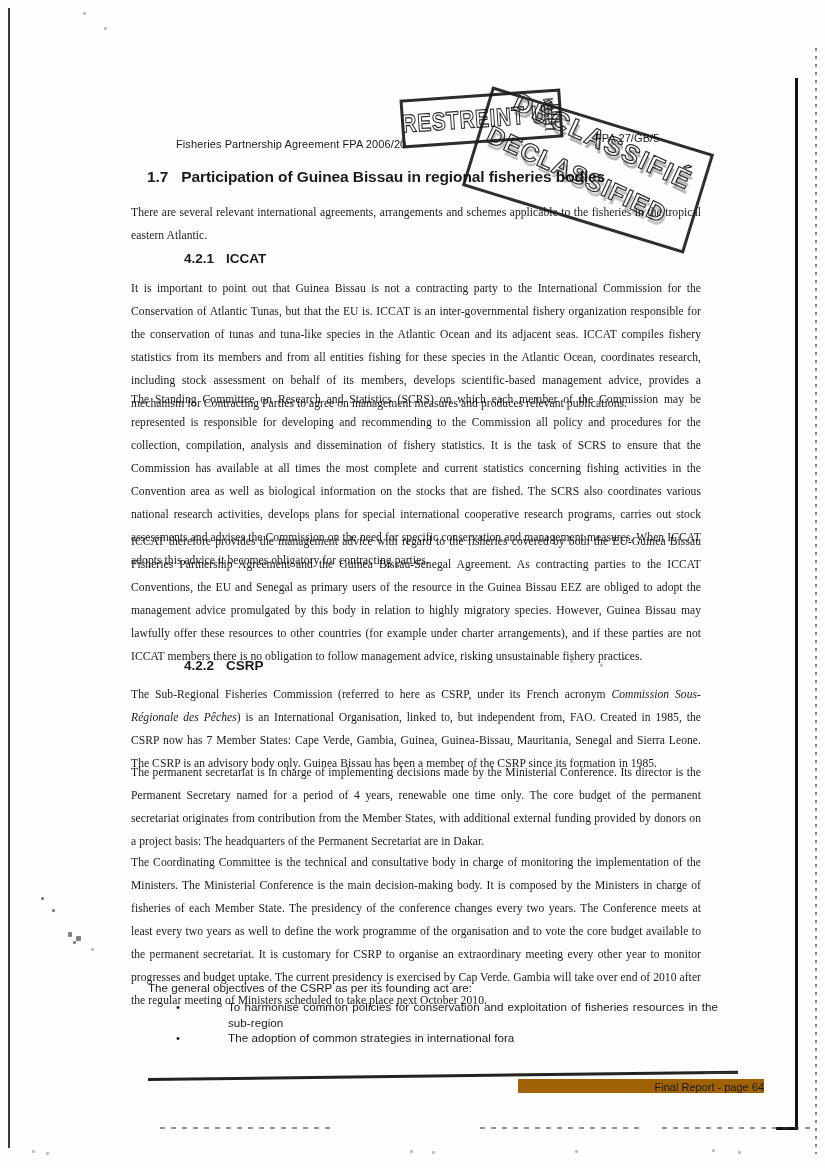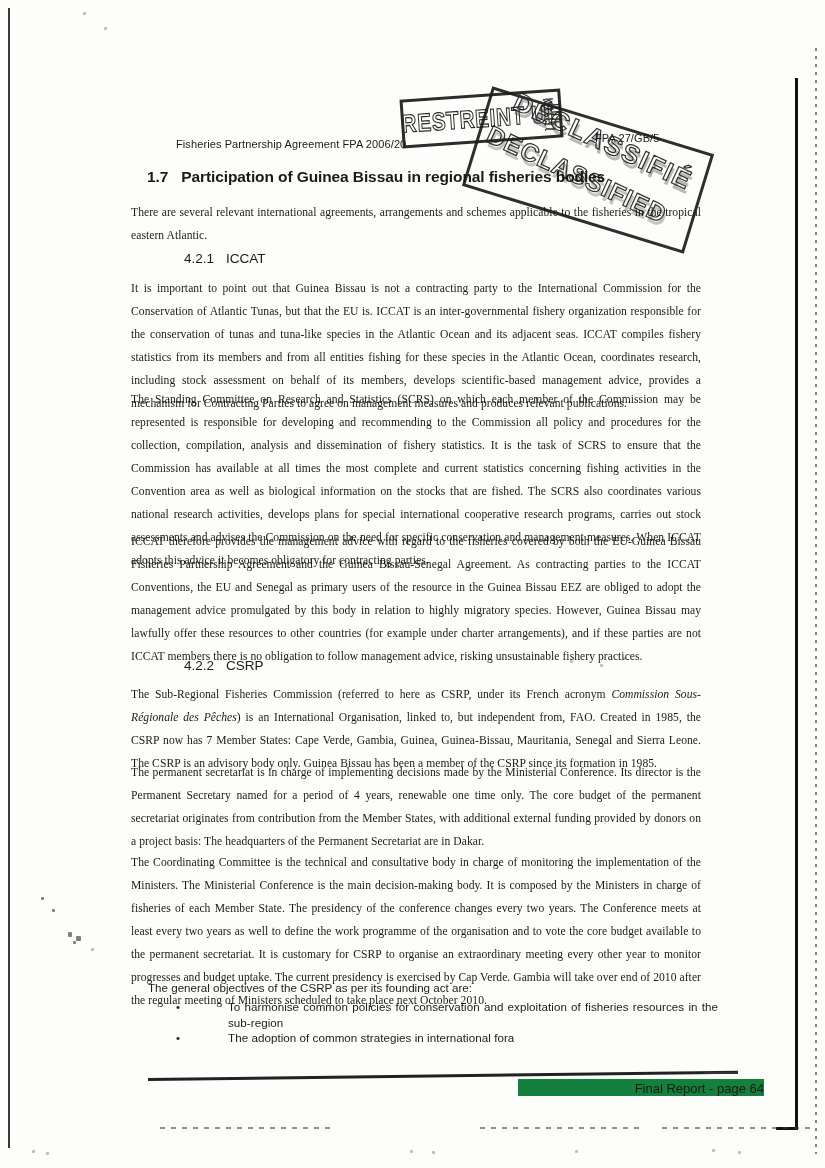--- a/index.html
+++ b/index.html
@@ -16,33 +16,33 @@
   .bottom-dash{position:absolute;top:1127px;height:2px;opacity:.55;
     background:repeating-linear-gradient(90deg,#3a3a3a 0 5px,transparent 5px 11px);}
   .speck{position:absolute;width:3px;height:3px;background:#2c2c2c;border-radius:1px;opacity:.6;}
   .speck.faint{opacity:.3;}
   
   .abs{position:absolute;}
   .hdr{font-size:11px;letter-spacing:.1px;}
   .doc-title{left:147px;top:168px;font-size:15.5px;font-weight:bold;letter-spacing:-.1px;white-space:nowrap;}
   .doc-title .num{margin-right:13px;}
   .para{left:131px;width:570px;font-size:11.6px;line-height:23px;text-align:justify;letter-spacing:.05px;font-family:Liberation Serif, serif;}
-  .sec-head{left:184px;font-size:13.5px;font-weight:normal;white-space:nowrap;}
+  .sec-head{left:184px;font-size:13.5px;font-weight:bold;white-space:nowrap;}
   .sec-head .num{margin-right:12px;}
   .ital{font-style:italic;}
   .obj-intro{left:148px;top:981px;font-size:11.6px;white-space:nowrap;text-align:center;}
   .bullets{left:148px;top:999px;width:570px;}
   .bullet-row{display:flex;font-size:11.6px;line-height:15.6px;}
   .bullet-dot{width:24px;padding-left:28px;flex:0 0 auto;}
   .bullet-text{flex:1 1 auto;text-align:justify;letter-spacing:.05px;margin-left:28px;}
   
   .footer-rule{position:absolute;left:148px;top:1078px;width:590px;height:3px;background:#222;
     transform:rotate(-.7deg);transform-origin:left center;}
   .footer-rule-frag{position:absolute;left:704px;top:1072px;width:34px;height:2px;background:#333;}
-  .footer-text{position:absolute;left:518px;top:1079px;width:246px;text-align:right;font-size:13px;background:#15803d;padding-top:2px;}
+  .footer-text{position:absolute;left:518px;top:1079px;width:246px;text-align:right;font-size:11px;background:#a16207;padding-top:2px;}
   
   .stamp-outline-text{color:transparent;-webkit-text-stroke:1.2px #171717;font-weight:bold;}
   @supports not (-webkit-text-stroke:1px black){.stamp-outline-text{color:#171717;}}
   .stamp-restreint{position:absolute;left:401px;top:94px;width:161px;height:49px;
     border:3px solid #1b1b1b;transform:rotate(-4deg);opacity:.92;
     display:flex;align-items:center;justify-content:center;box-sizing:border-box;z-index:5;}
   .stamp-restreint .stamp-line{font-size:25px;transform:scaleX(.82);letter-spacing:1px;white-space:nowrap;}
   .stamp-restreint .micro-marks{position:absolute;right:5px;top:6px;width:10px;height:34px;opacity:.8;
     background:repeating-linear-gradient(180deg,#222 0 2px,transparent 2px 5px);}
   .stamp-declass{position:absolute;left:472px;top:118px;width:232px;height:104px;

